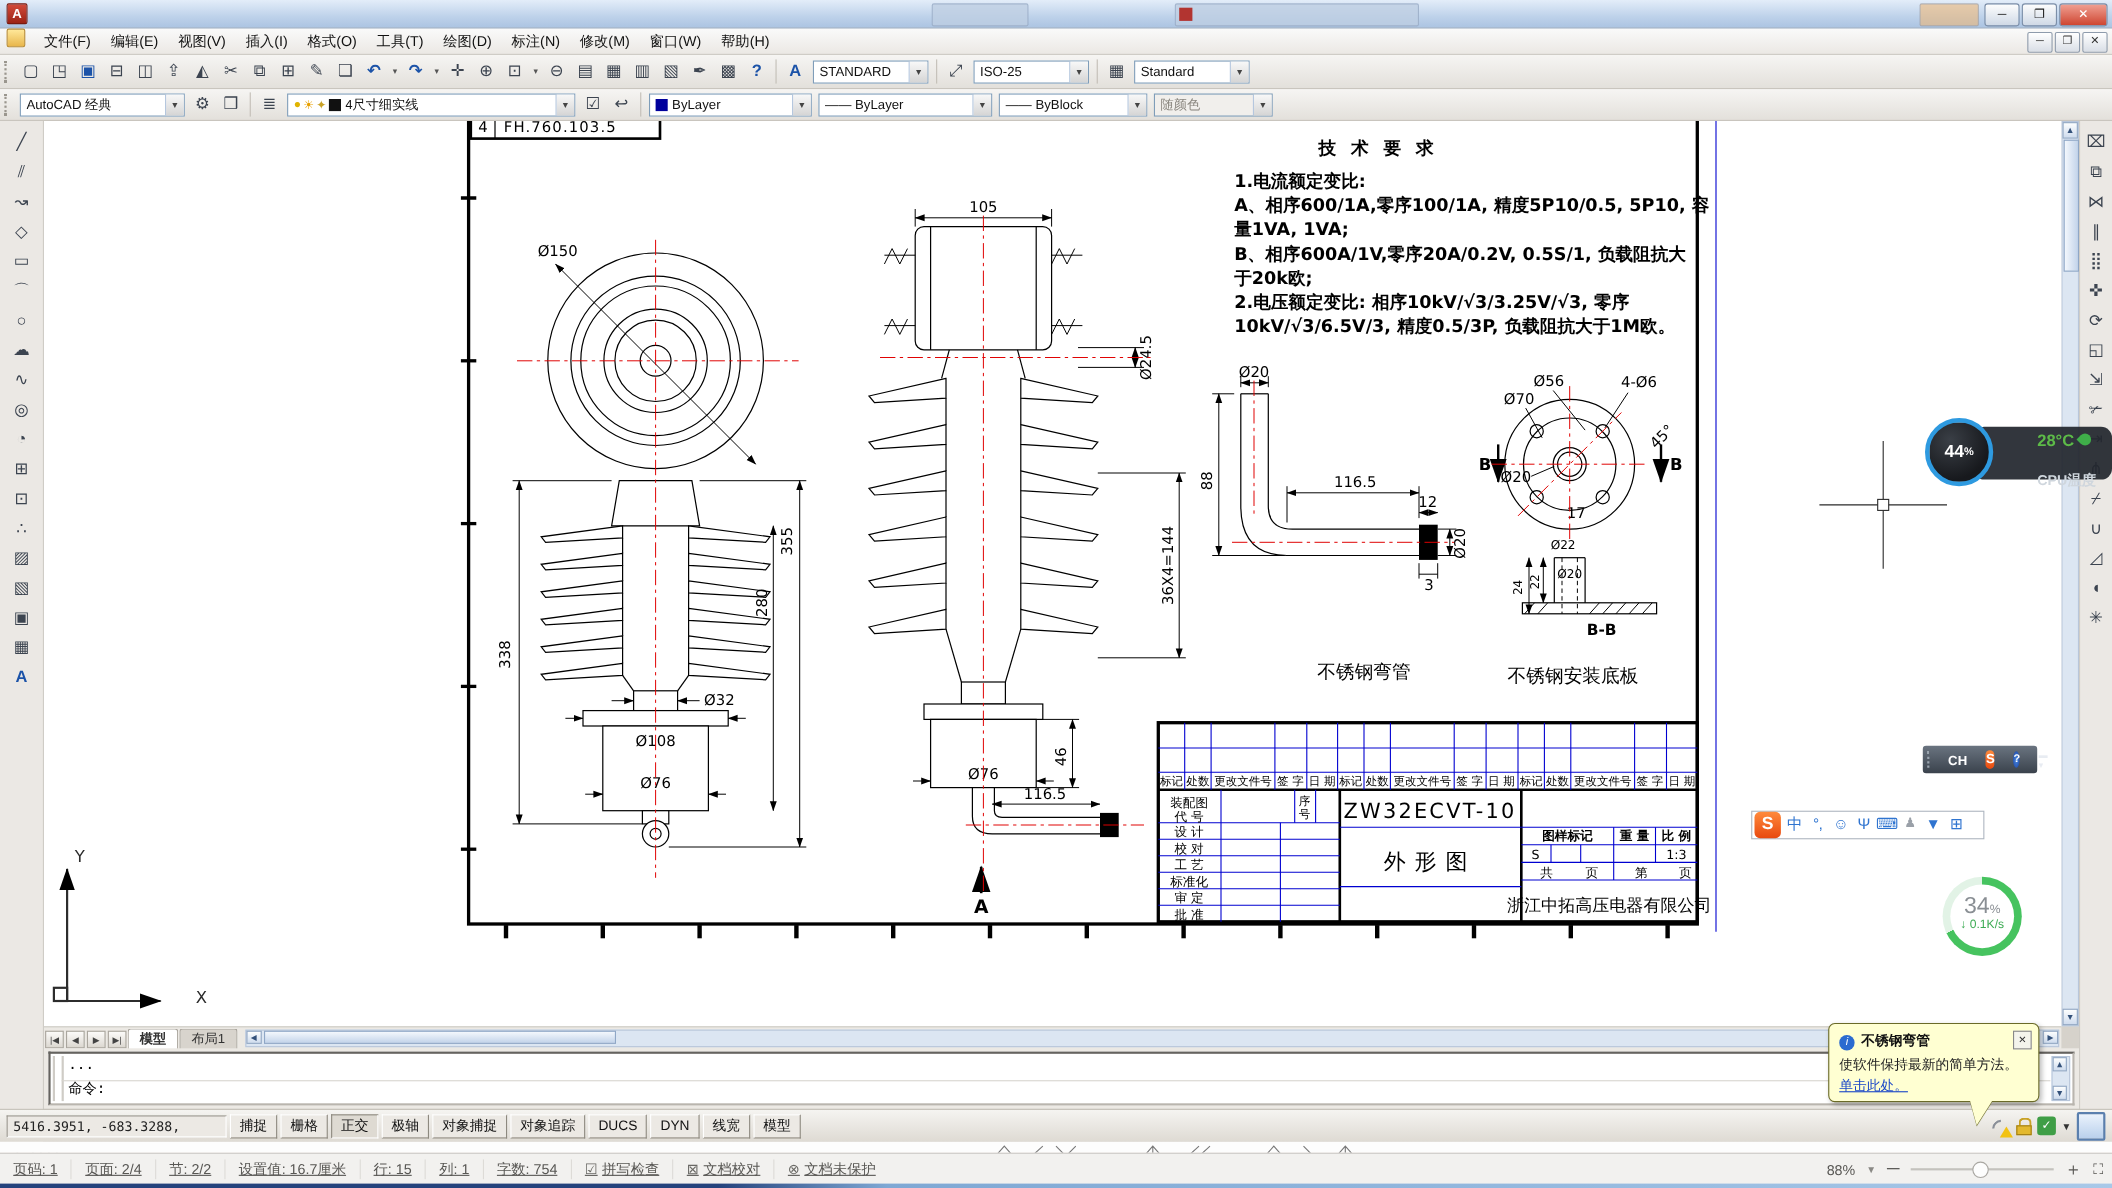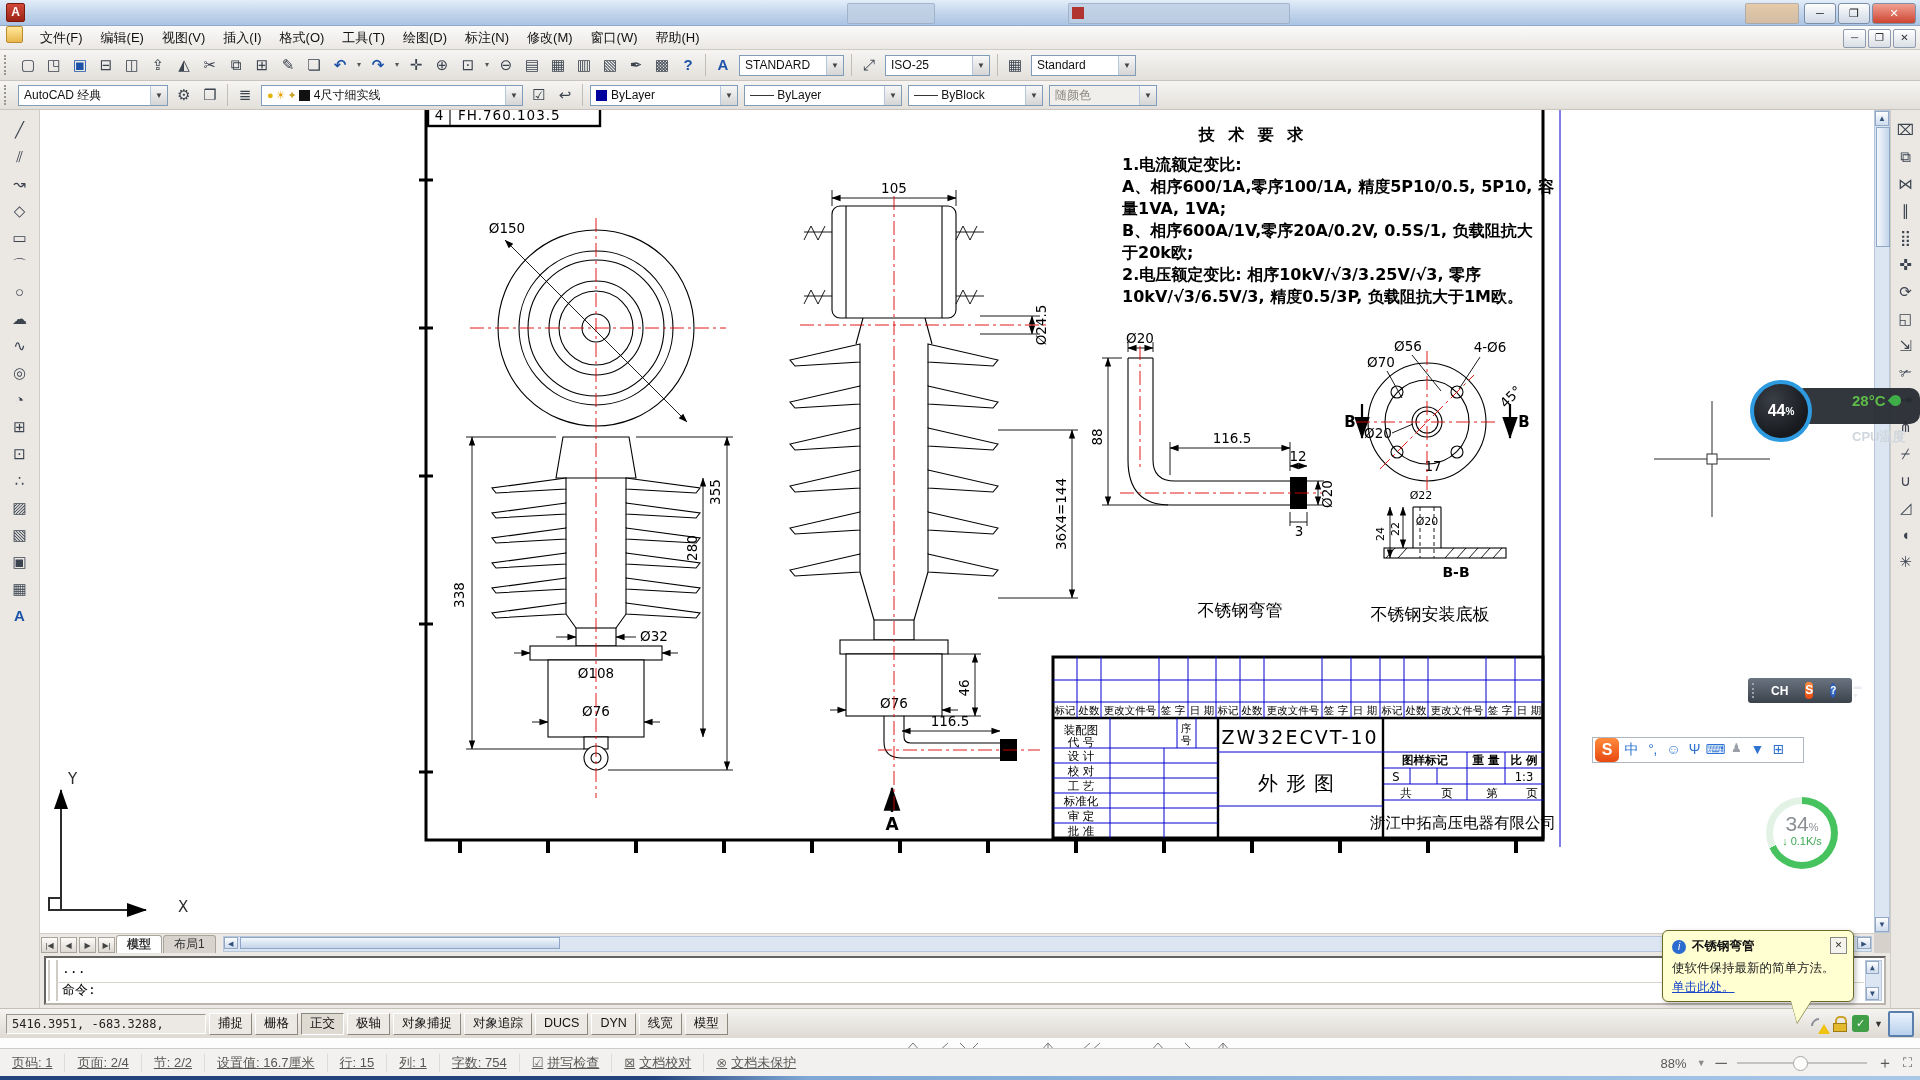--- a/index.html
+++ b/index.html
@@ -107,21 +107,21 @@
   .wpsbar{color:#585754;text-decoration:underline;}
   .wps-item{padding:0 12px;border-right:1px solid #dddbd7;white-space:nowrap;}
   .wpsico{font-size:13px;margin-right:4px;color:#6a6965;}
   .zoomctl{position:absolute;right:8px;top:0;height:28px;display:flex;align-items:center;gap:10px;color:#585754;}
   .ztrack{width:130px;height:2px;background:#c4c2be;position:relative;}
   .zthumb{position:absolute;left:56px;top:-6px;width:13px;height:13px;border:1px solid #a9a7a2;border-radius:50%;background:#fdfdfd;}
   .bstrip{position:absolute;left:0;top:1076px;width:1920px;height:4px;background:linear-gradient(90deg,#24427c 0 34%,#7fa8d4 42%,#a8c8e8);}
 
   
   .cpuwrap{position:absolute;left:1750px;top:380px;}
-  .cpupanel{position:absolute;left:44px;top:8px;width:126px;height:36px;background:rgba(34,39,46,.93);border-radius:10px;
+  .cpupanel{position:absolute;left:44px;top:8px;width:126px;height:48px;background:rgba(34,39,46,.93);border-radius:10px;
     color:#cfd6dd;padding:4px 0 0 58px;box-sizing:border-box;}
   .cputemp{color:#5dbb48;font-size:15px;font-weight:bold;}
   .leaf{display:inline-block;width:11px;height:11px;background:#3fae49;border-radius:0 50% 50% 50%;transform:rotate(-45deg);margin-left:4px;}
   .cpulabel{font-size:13px;margin-top:18px;font-weight:bold;}
   .cpuball{position:absolute;left:0;top:0;width:62px;height:62px;border-radius:50%;
     background:radial-gradient(circle at 35% 30%,#3a3f46,#17191d 70%);border:4px solid #2e9ae0;box-sizing:border-box;
     color:#fff;display:flex;align-items:center;justify-content:center;font-weight:bold;}
   .cpuball .pct{font-size:16px;}
   .cpuball .pcs{font-size:10px;}
 

